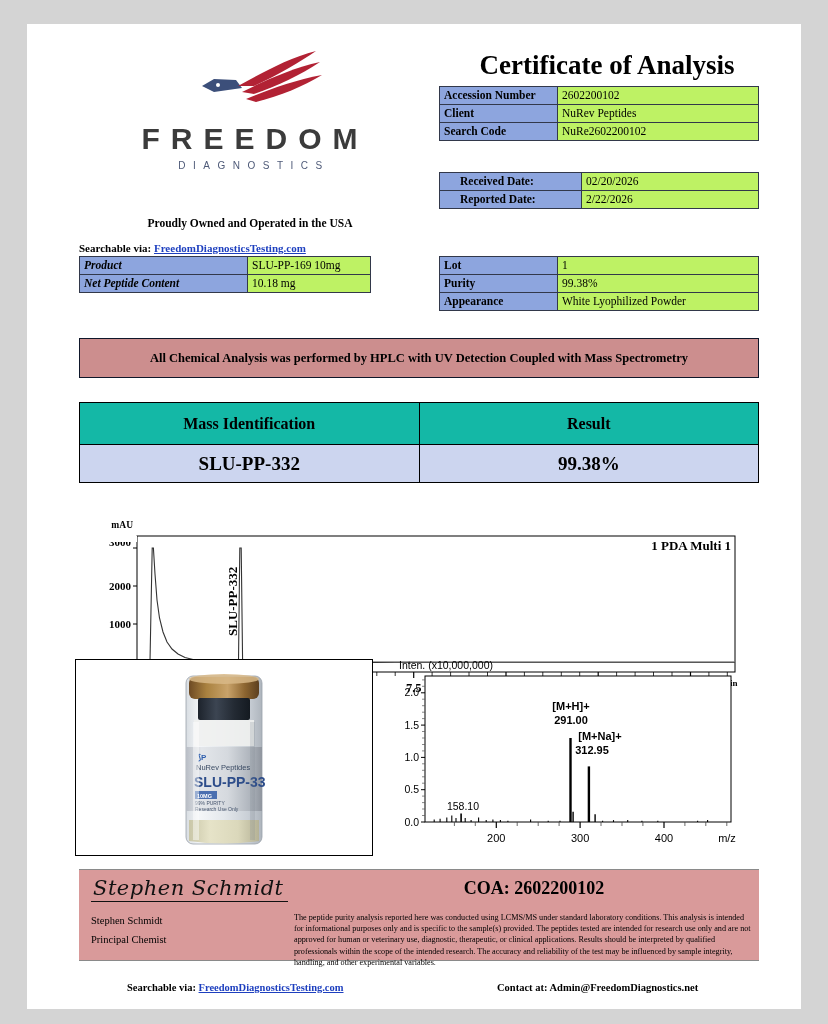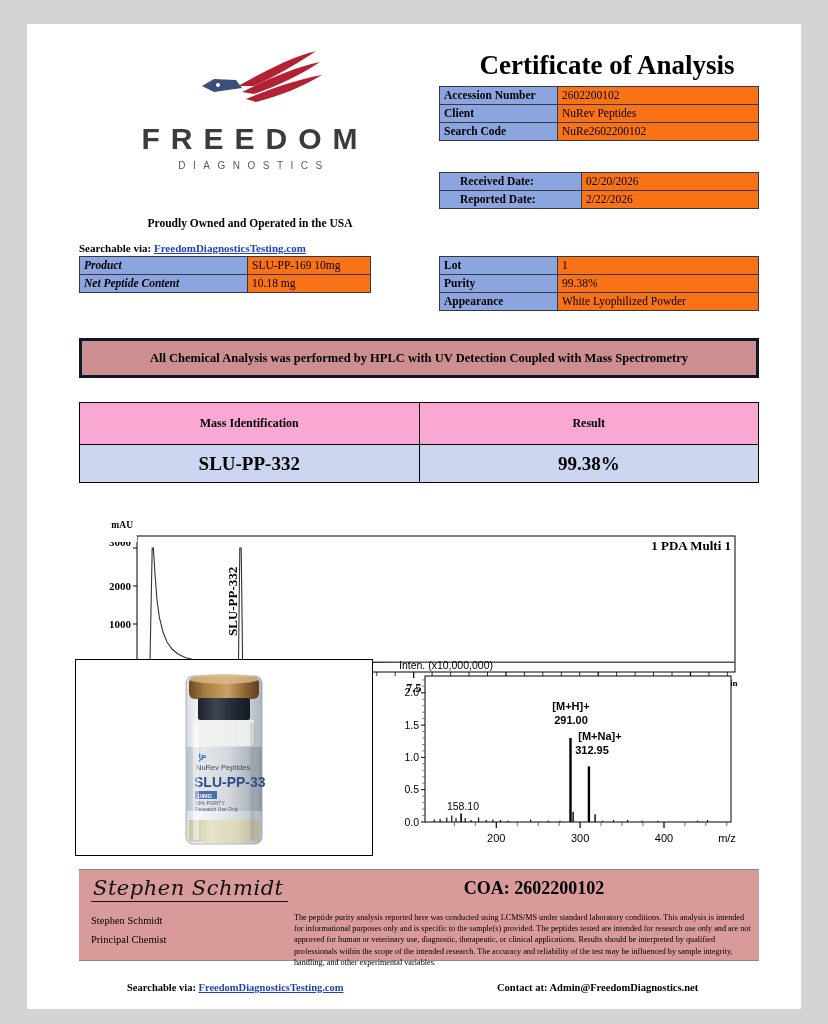--- a/index.html
+++ b/index.html
@@ -57,47 +57,47 @@
   table.kv td {
     border: 1px solid #32384a;
     font-size: 11.5px;
     padding: 1px 4px;
     height: 17px;
     line-height: 15px;
     overflow: hidden;
     white-space: nowrap;
   }
   td.k { background: #8da5de; font-weight: bold; color:#000; }
-  td.v { background: #f97316; color:#000; }
+  td.v { background: #bef264; color:#000; }
 
   #tbl-accession { position:absolute; left:412px; top:62px; width:320px; }
   #tbl-accession td.k { width: 118px; }
   #tbl-dates { position:absolute; left:412px; top:148px; width:320px; }
   #tbl-dates td.k { width: 142px; padding-left: 20px; }
   #tbl-product { position:absolute; left:52px; top:232px; width:292px; }
   #tbl-product td.k { width: 168px; font-style: italic; }
   #tbl-lot { position:absolute; left:412px; top:232px; width:320px; }
   #tbl-lot td.k { width: 118px; }
 
   
   .banner {
     position:absolute; left:52px; top:314px; width:680px; height:40px;
-    background:#cc8e8e; border:3px solid #0f172a;
+    background:#cc8e8e; border:1px solid #0f172a;
     display:flex; align-items:center; justify-content:center;
     font-size: 12.5px; font-weight: bold; color:#000; text-align:center;
   }
 
   
   #tbl-massid {
     position:absolute; left:52px; top:378px; width:680px;
     border-collapse: collapse; table-layout: fixed;
   }
   #tbl-massid td { border:1px solid #000; text-align:center; }
   #tbl-massid td.hdr {
-    background:#f9a8d4; font-size:12px; font-weight:bold; height:42px;
+    background:#14b8a6; font-size:16px; font-weight:bold; height:42px;
   }
   #tbl-massid td.val {
     background:#ccd5ef; font-size:19px; font-weight:bold; height:38px;
   }
 
   
   .chrom {
     position:absolute; left:48px; top:448px; width:686px; height:180px;margin-top:42px;
   }
   .chrom svg, .ms svg, .vial svg { display:block; }

